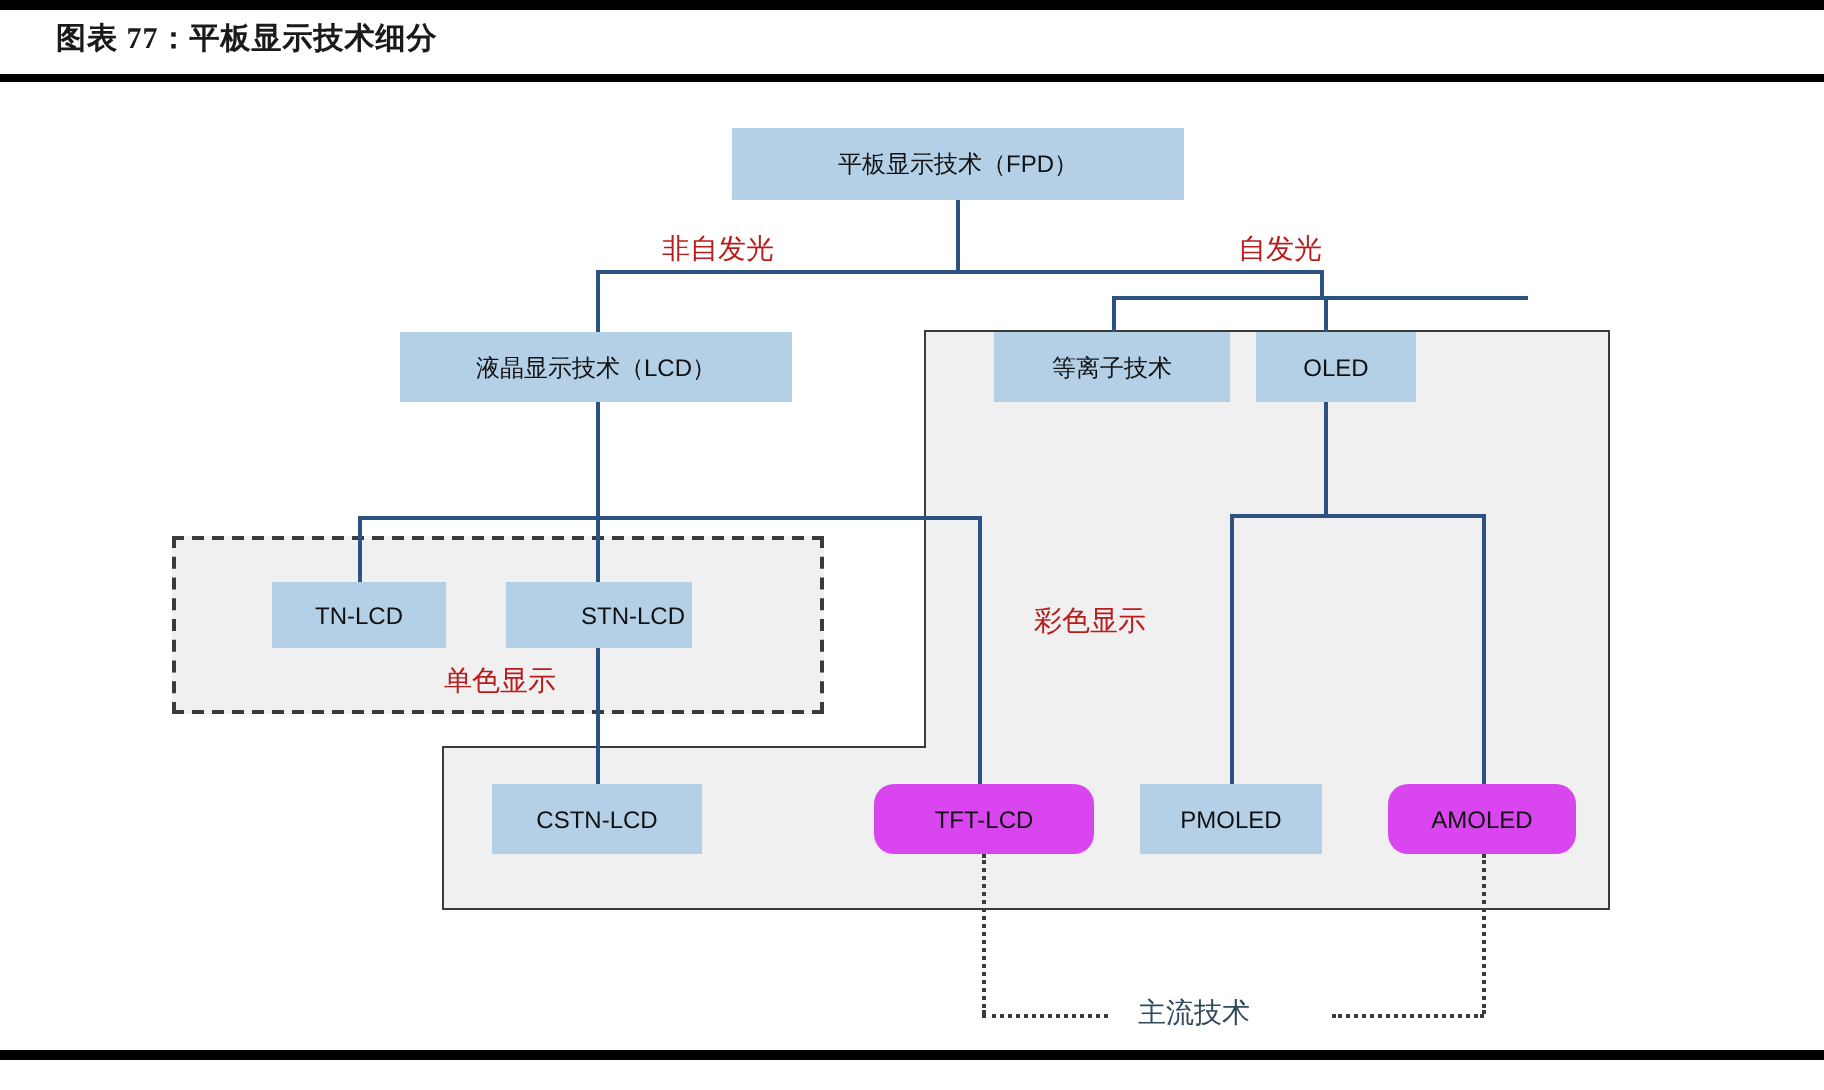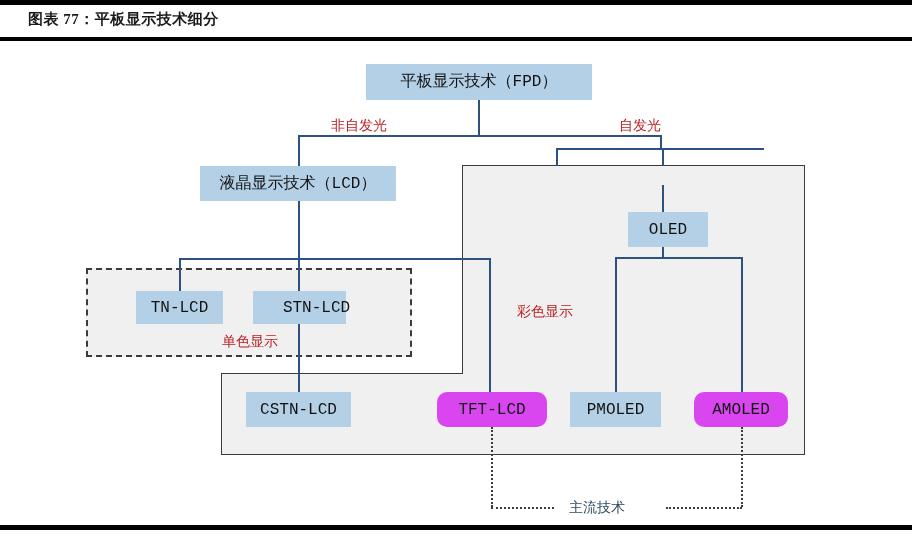--- a/index.html
+++ b/index.html
@@ -36,22 +36,22 @@
   
   .region-dash{
     position:absolute;left:86px;top:227px;width:326px;height:89px;
     background:#f0f0f0;border:2px dashed #3b3b3b;box-sizing:border-box;
   }
 
   
   .node{
     position:absolute;box-sizing:border-box;
     display:flex;align-items:center;justify-content:center;
-    font-family:Liberation Mono, monospace;
-    font-size:16px;color:#111;line-height:1;
+    font-family:Liberation Sans, sans-serif;
+    font-size:12px;color:#111;line-height:1;
     white-space:nowrap;
   }
   .node.blue{background:#b4d0e7;}
   .node.pink{background:#d946ef;border-radius:10px;}
 
   
   .ln{position:absolute;background:#2d5180;}
   .lnv{width:1.6px;}
   .lnh{height:1.6px;}
   .ln-dot-v{position:absolute;width:0;border-left:2px dotted #3b3b3b;}
@@ -109,22 +109,25 @@
     <div class="ln lnv" style="left:741px;top:216px;height:135px;"></div>
 
     <div class="node blue" style="left:366px;top:23px;width:226px;height:36px;">
       <span>平板显示技术（FPD）</span>
     </div>
 
     <div class="node blue" style="left:200px;top:125px;width:196px;height:35px;">
       <span>液晶显示技术（LCD）</span>
     </div>
 
+    <div class="node blue" style="left:497px;top:125px;width:118px;height:35px;">
+      <span>等离子技术</span>
+    </div>
 
-    <div class="node blue" style="left:628px;top:125px;width:80px;height:35px;margin-top:46px;">
+    <div class="node blue" style="left:628px;top:125px;width:80px;height:35px;">
       <span>OLED</span>
     </div>
 
     <div class="node blue" style="left:136px;top:250px;width:87px;height:33px;">
       <span>TN-LCD</span>
     </div>
 
     <div class="node blue" style="left:253px;top:250px;width:93px;height:33px;padding-left:34px;">
       <span>STN-LCD</span>
     </div>

